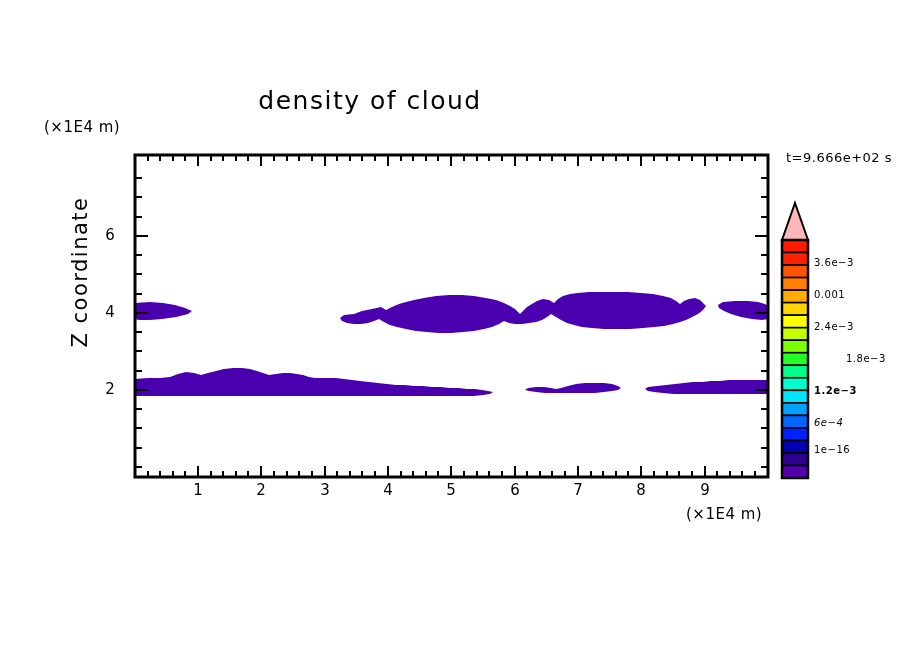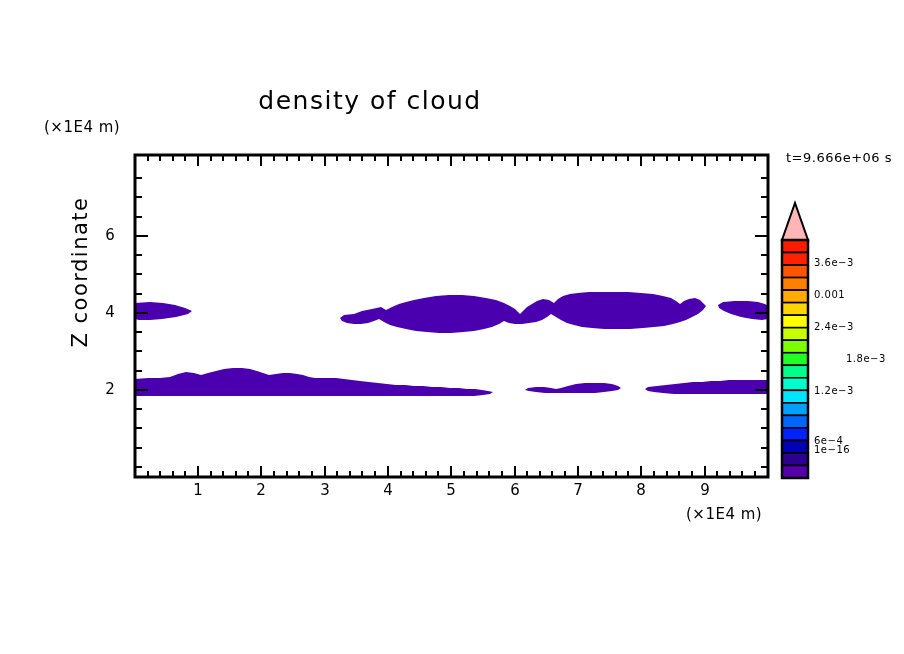--- a/index.html
+++ b/index.html
@@ -83,21 +83,21 @@
     left: 0; top: 0;
   }
 </style>
 </head>
 <body>
 
 <div class="page">
 
   <div class="txt" id="plot-title">density of cloud</div>
   <div class="txt" id="yaxis-units">(×1E4 m)</div>
-  <div class="txt" id="time-annotation">t=9.666e+06 s</div>
+  <div class="txt" id="time-annotation">t=9.666e+02 s</div>
   <div class="txt" id="xaxis-units">(×1E4 m)</div>
   <div class="txt" id="yaxis-title">Z coordinate</div>
 
   <svg id="figure-svg" width="904" height="654">
 
     <g>
 
       <path fill="#4b00b0" stroke="none" d="M135,303 L150,302 L163,303 L175,305 L185,308 L192,311 L188,314 L176,317 L162,319 L150,320 L139,320 L135,319 Z"></path>
 
       <path fill="#4b00b0" stroke="none" d="M354,314 L362,311 L372,309 L381,307 L386,310 L392,307 L399,304 L406,302 L414,300 L424,298 L436,296 L449,295 L462,295 L474,296 L486,298 L496,300 L504,303 L510,306 L515,309 L518,312 L520,314 L523,311 L527,307 L532,304 L537,301 L543,299 L549,300 L554,303 L558,299 L563,296 L570,294 L578,293 L589,292 L601,292 L614,292 L628,292 L641,293 L653,294 L663,296 L671,298 L676,301 L680,304 L684,301 L689,299 L695,298 L700,300 L703,303 L706,306 L703,310 L698,314 L692,317 L686,320 L680,322 L673,324 L664,326 L654,327 L643,328 L630,329 L617,329 L604,329 L592,328 L582,327 L574,325 L567,323 L561,320 L556,317 L551,314 L547,317 L542,320 L536,322 L529,323 L522,324 L515,324 L509,323 L504,321 L499,324 L492,327 L484,329 L474,331 L463,332 L451,333 L439,333 L427,332 L416,331 L406,329 L397,327 L390,325 L384,322 L379,319 L374,321 L368,323 L361,324 L354,324 L347,323 L342,321 L340,318 L344,315 Z"></path>
@@ -290,17 +290,17 @@
   <div class="tick-label" style="left:690px; top:481px; width:30px;">9</div>
 
   <div class="tick-label" style="left:98px; top:226px; width:24px;">6</div>
   <div class="tick-label" style="left:98px; top:303px; width:24px;">4</div>
   <div class="tick-label" style="left:98px; top:380px; width:24px;">2</div>
 
   <div class="cb-label" style="top:257px;">3.6e−3</div>
   <div class="cb-label" style="top:289px;">0.001</div>
   <div class="cb-label" style="top:321px;">2.4e−3</div>
   <div class="cb-label" style="top:353px;margin-left:32px;">1.8e−3</div>
-  <div class="cb-label" style="top:385px;">1.2e−3</div>
-  <div class="cb-label" style="top:435px;">6e−4</div>
+  <div class="cb-label" style="top:385px;font-weight:bold;">1.2e−3</div>
+  <div class="cb-label" style="top:417px;font-style:italic;">6e−4</div>
   <div class="cb-label" style="top:444px;">1e−16</div>
 
 </div>
 
 </body></html>

